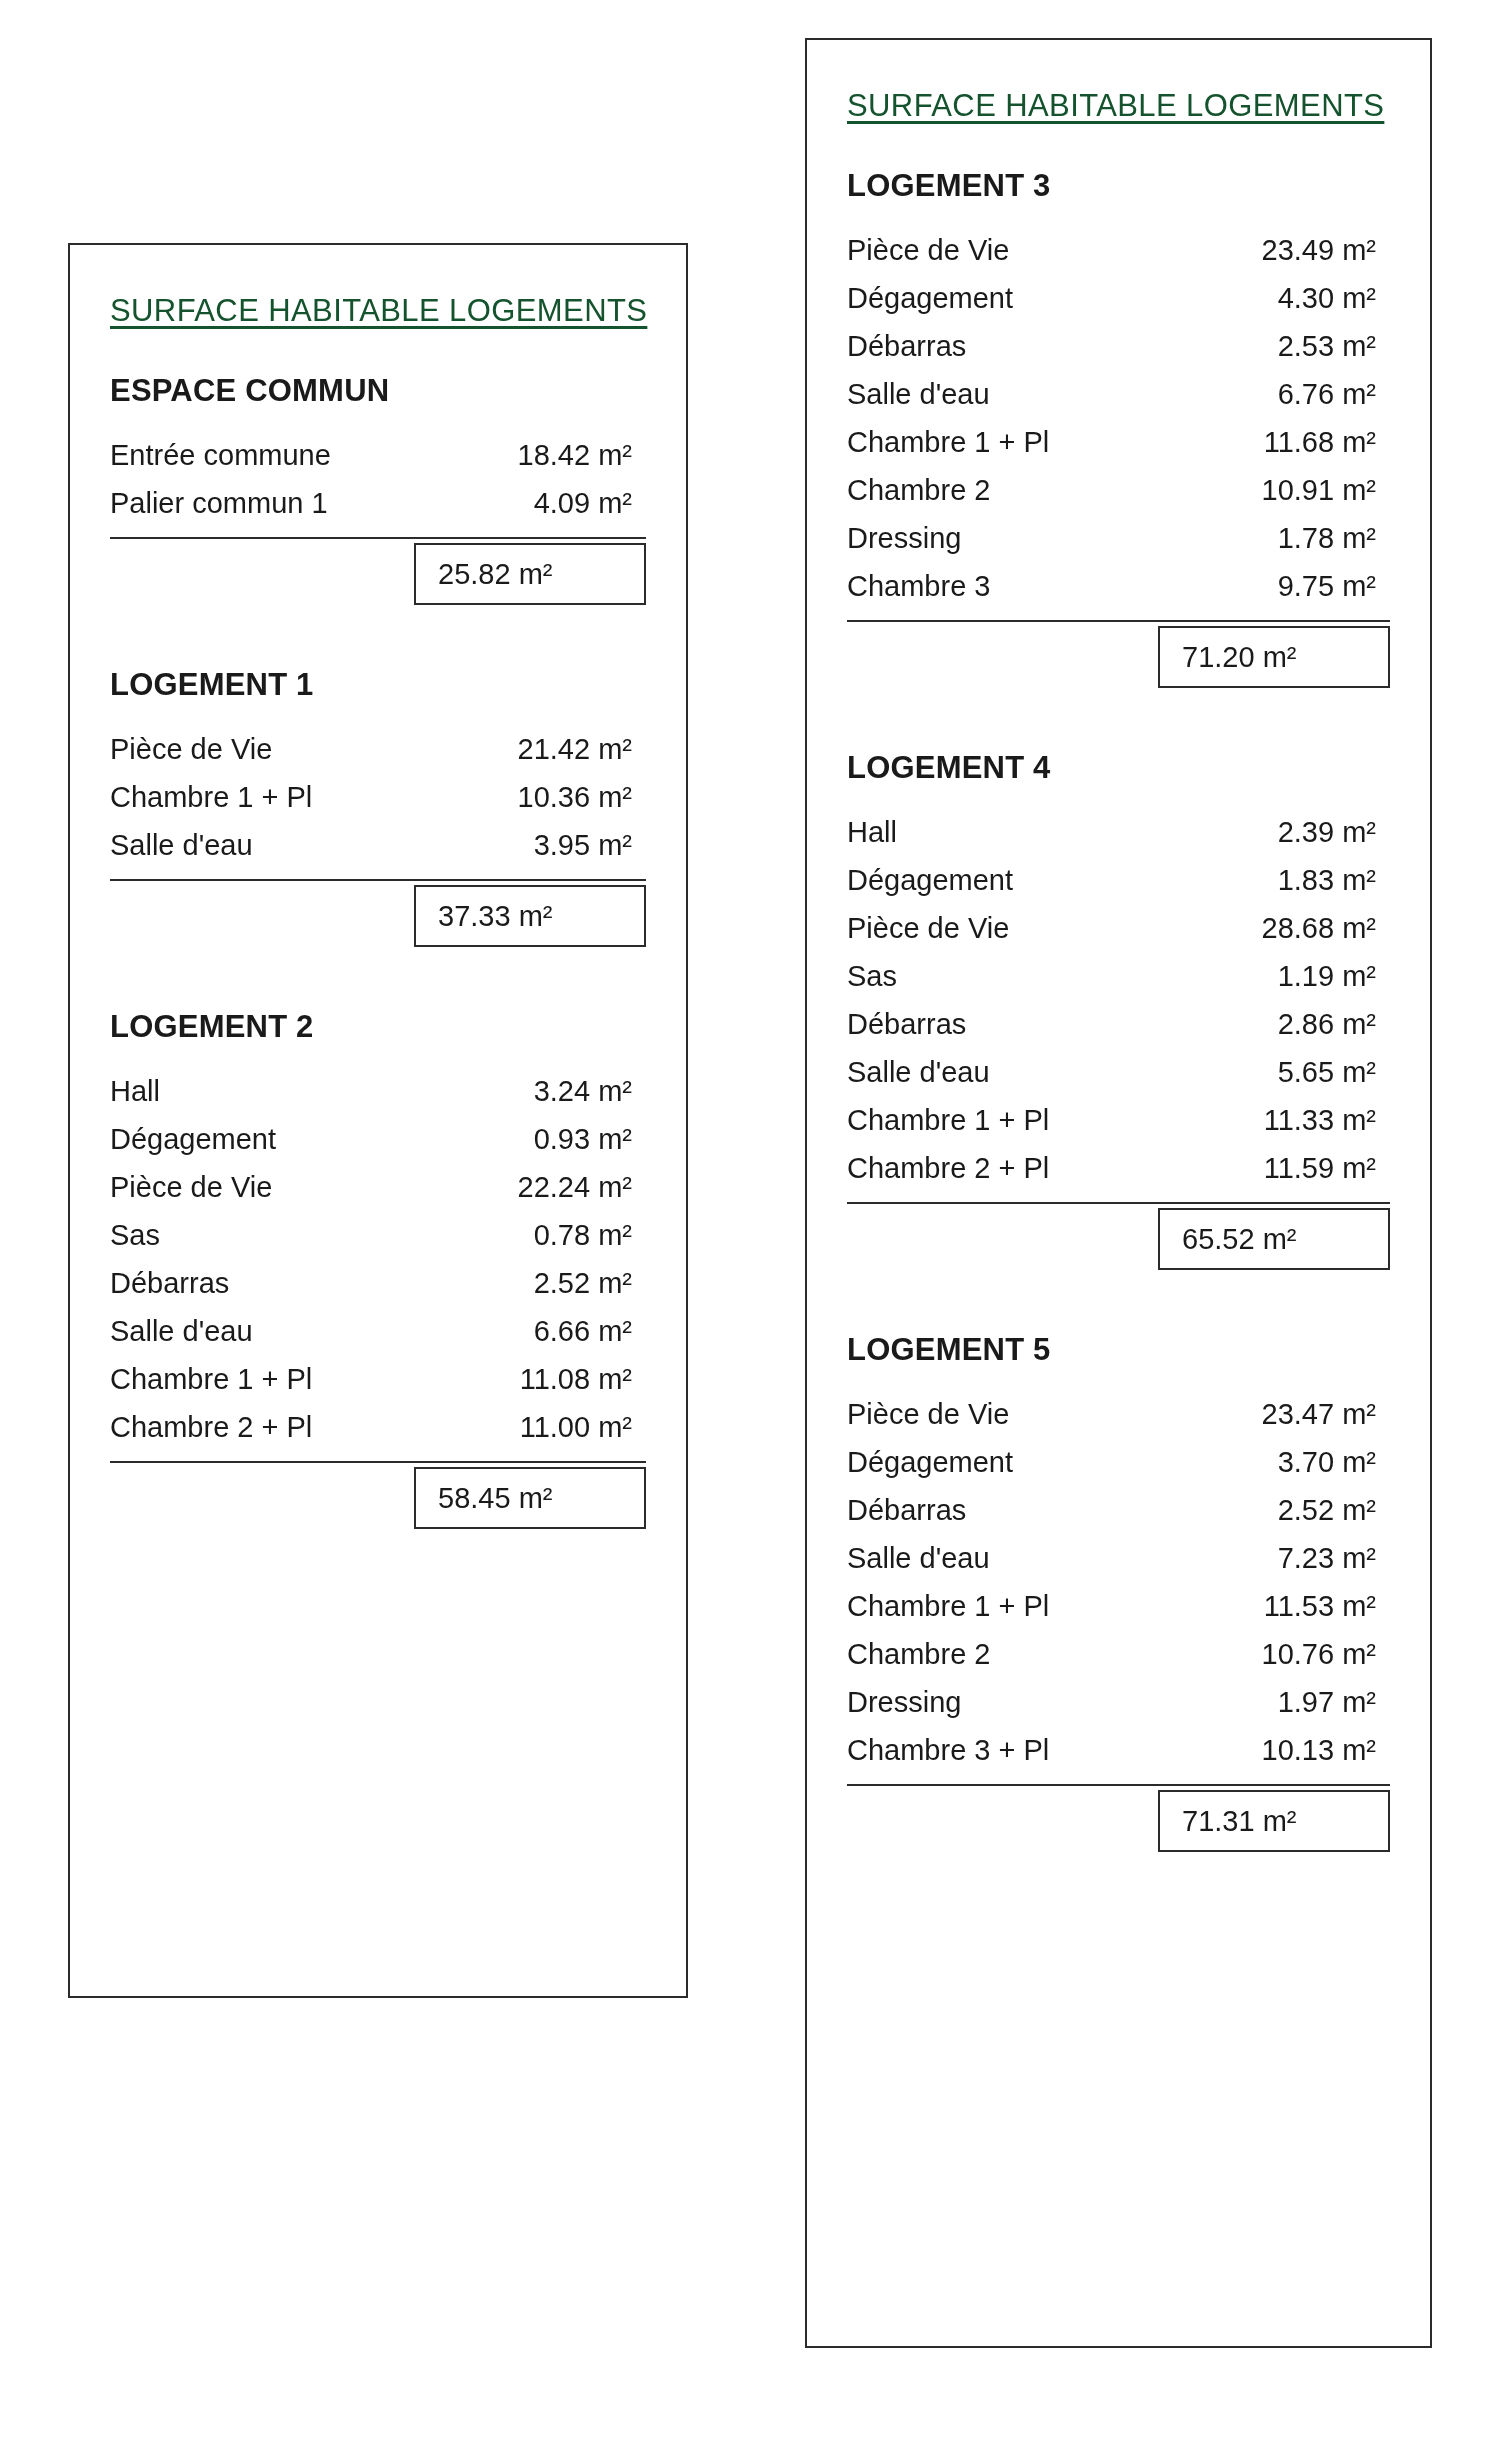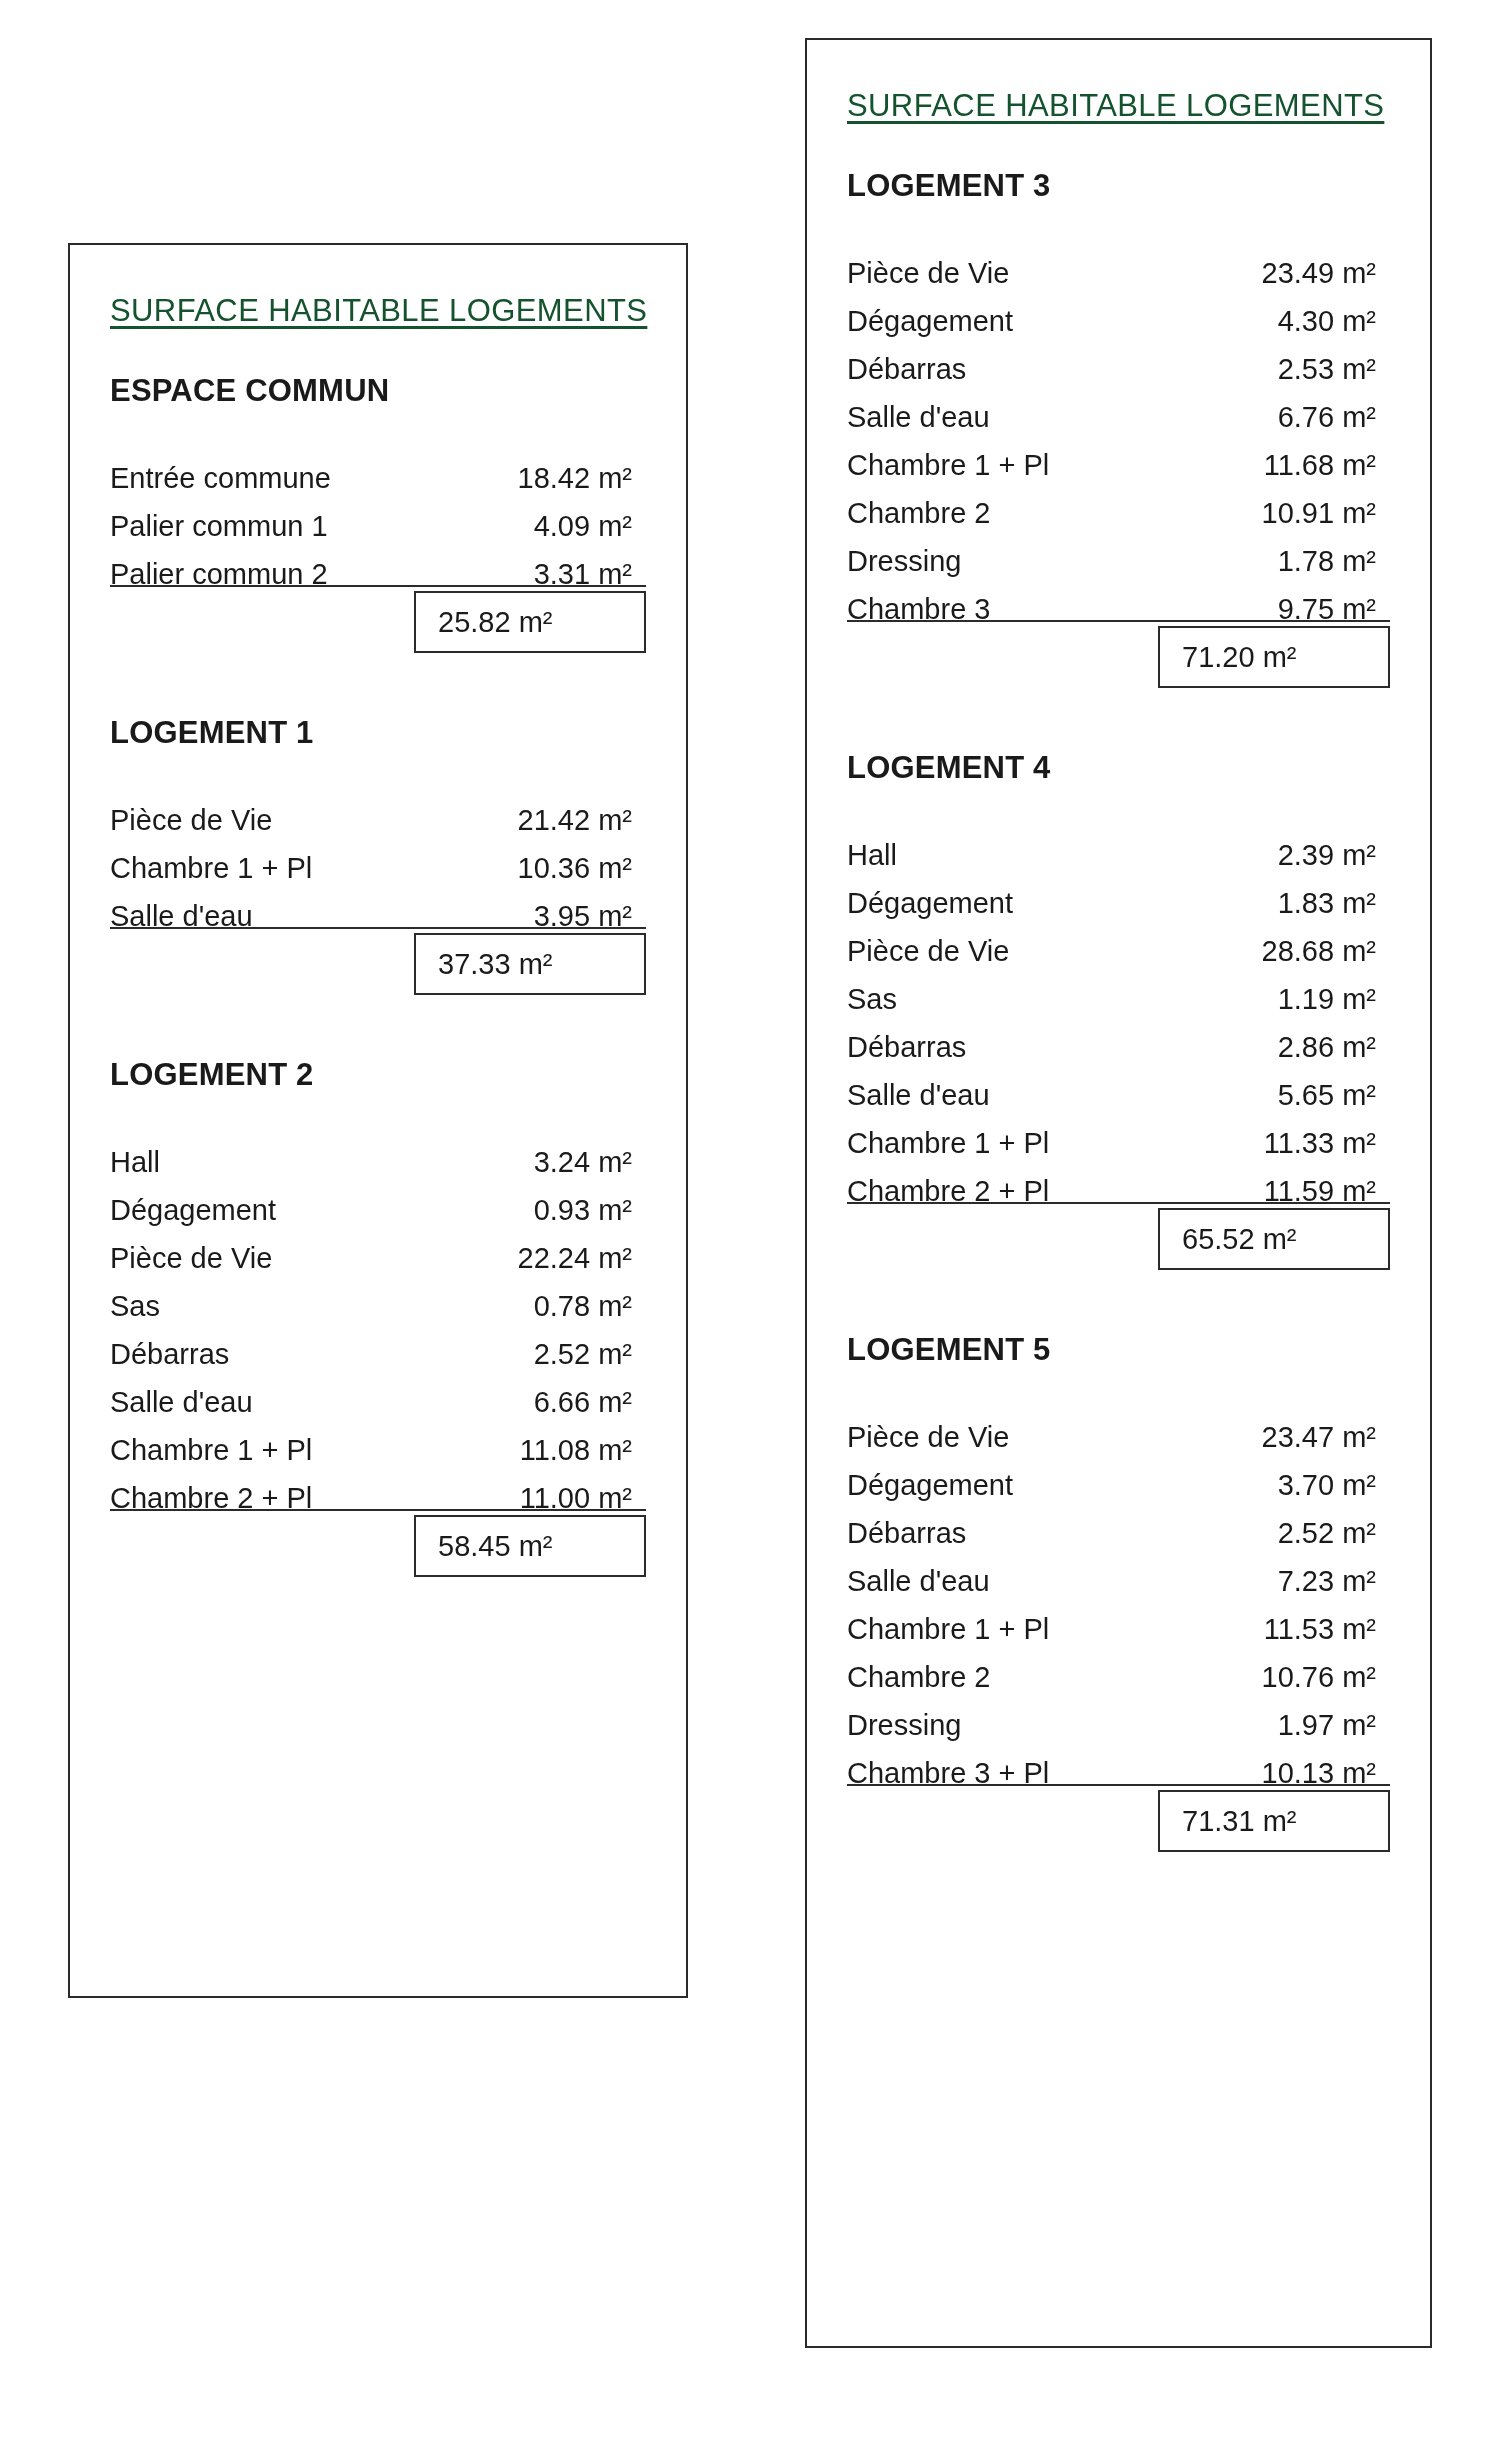--- a/index.html
+++ b/index.html
@@ -76,21 +76,20 @@
     font-size: 29px;
     white-space: nowrap;
   }
 
   .row-value {
     flex: 1 1 auto;
     font-size: 29px;
     text-align: right;
     padding-right: 14px;
     white-space: nowrap;
-    margin-top: 23px;
   }
 
   .total-wrap {
     position: relative;
     margin-top: 2px;
     margin-bottom: 62px;
   }
 
   .total-rule {
     height: 0;
@@ -129,24 +128,20 @@
     <div class="section-title">ESPACE COMMUN</div>
     <div class="rows">
       <div class="row">
         <span class="row-label">Entrée commune</span>
         <span class="row-value">18.42 m²</span>
       </div>
       <div class="row">
         <span class="row-label">Palier commun 1</span>
         <span class="row-value">4.09 m²</span>
       </div>
-      <div class="row">
-        <span class="row-label">Palier commun 2</span>
-        <span class="row-value">3.31 m²</span>
-      </div>
     </div>
     <div class="total-wrap">
       <div class="total-rule"></div>
       <div class="total-box">
         <span class="total-value">25.82 m²</span>
       </div>
     </div>
   </div>
 
   <div class="section">

